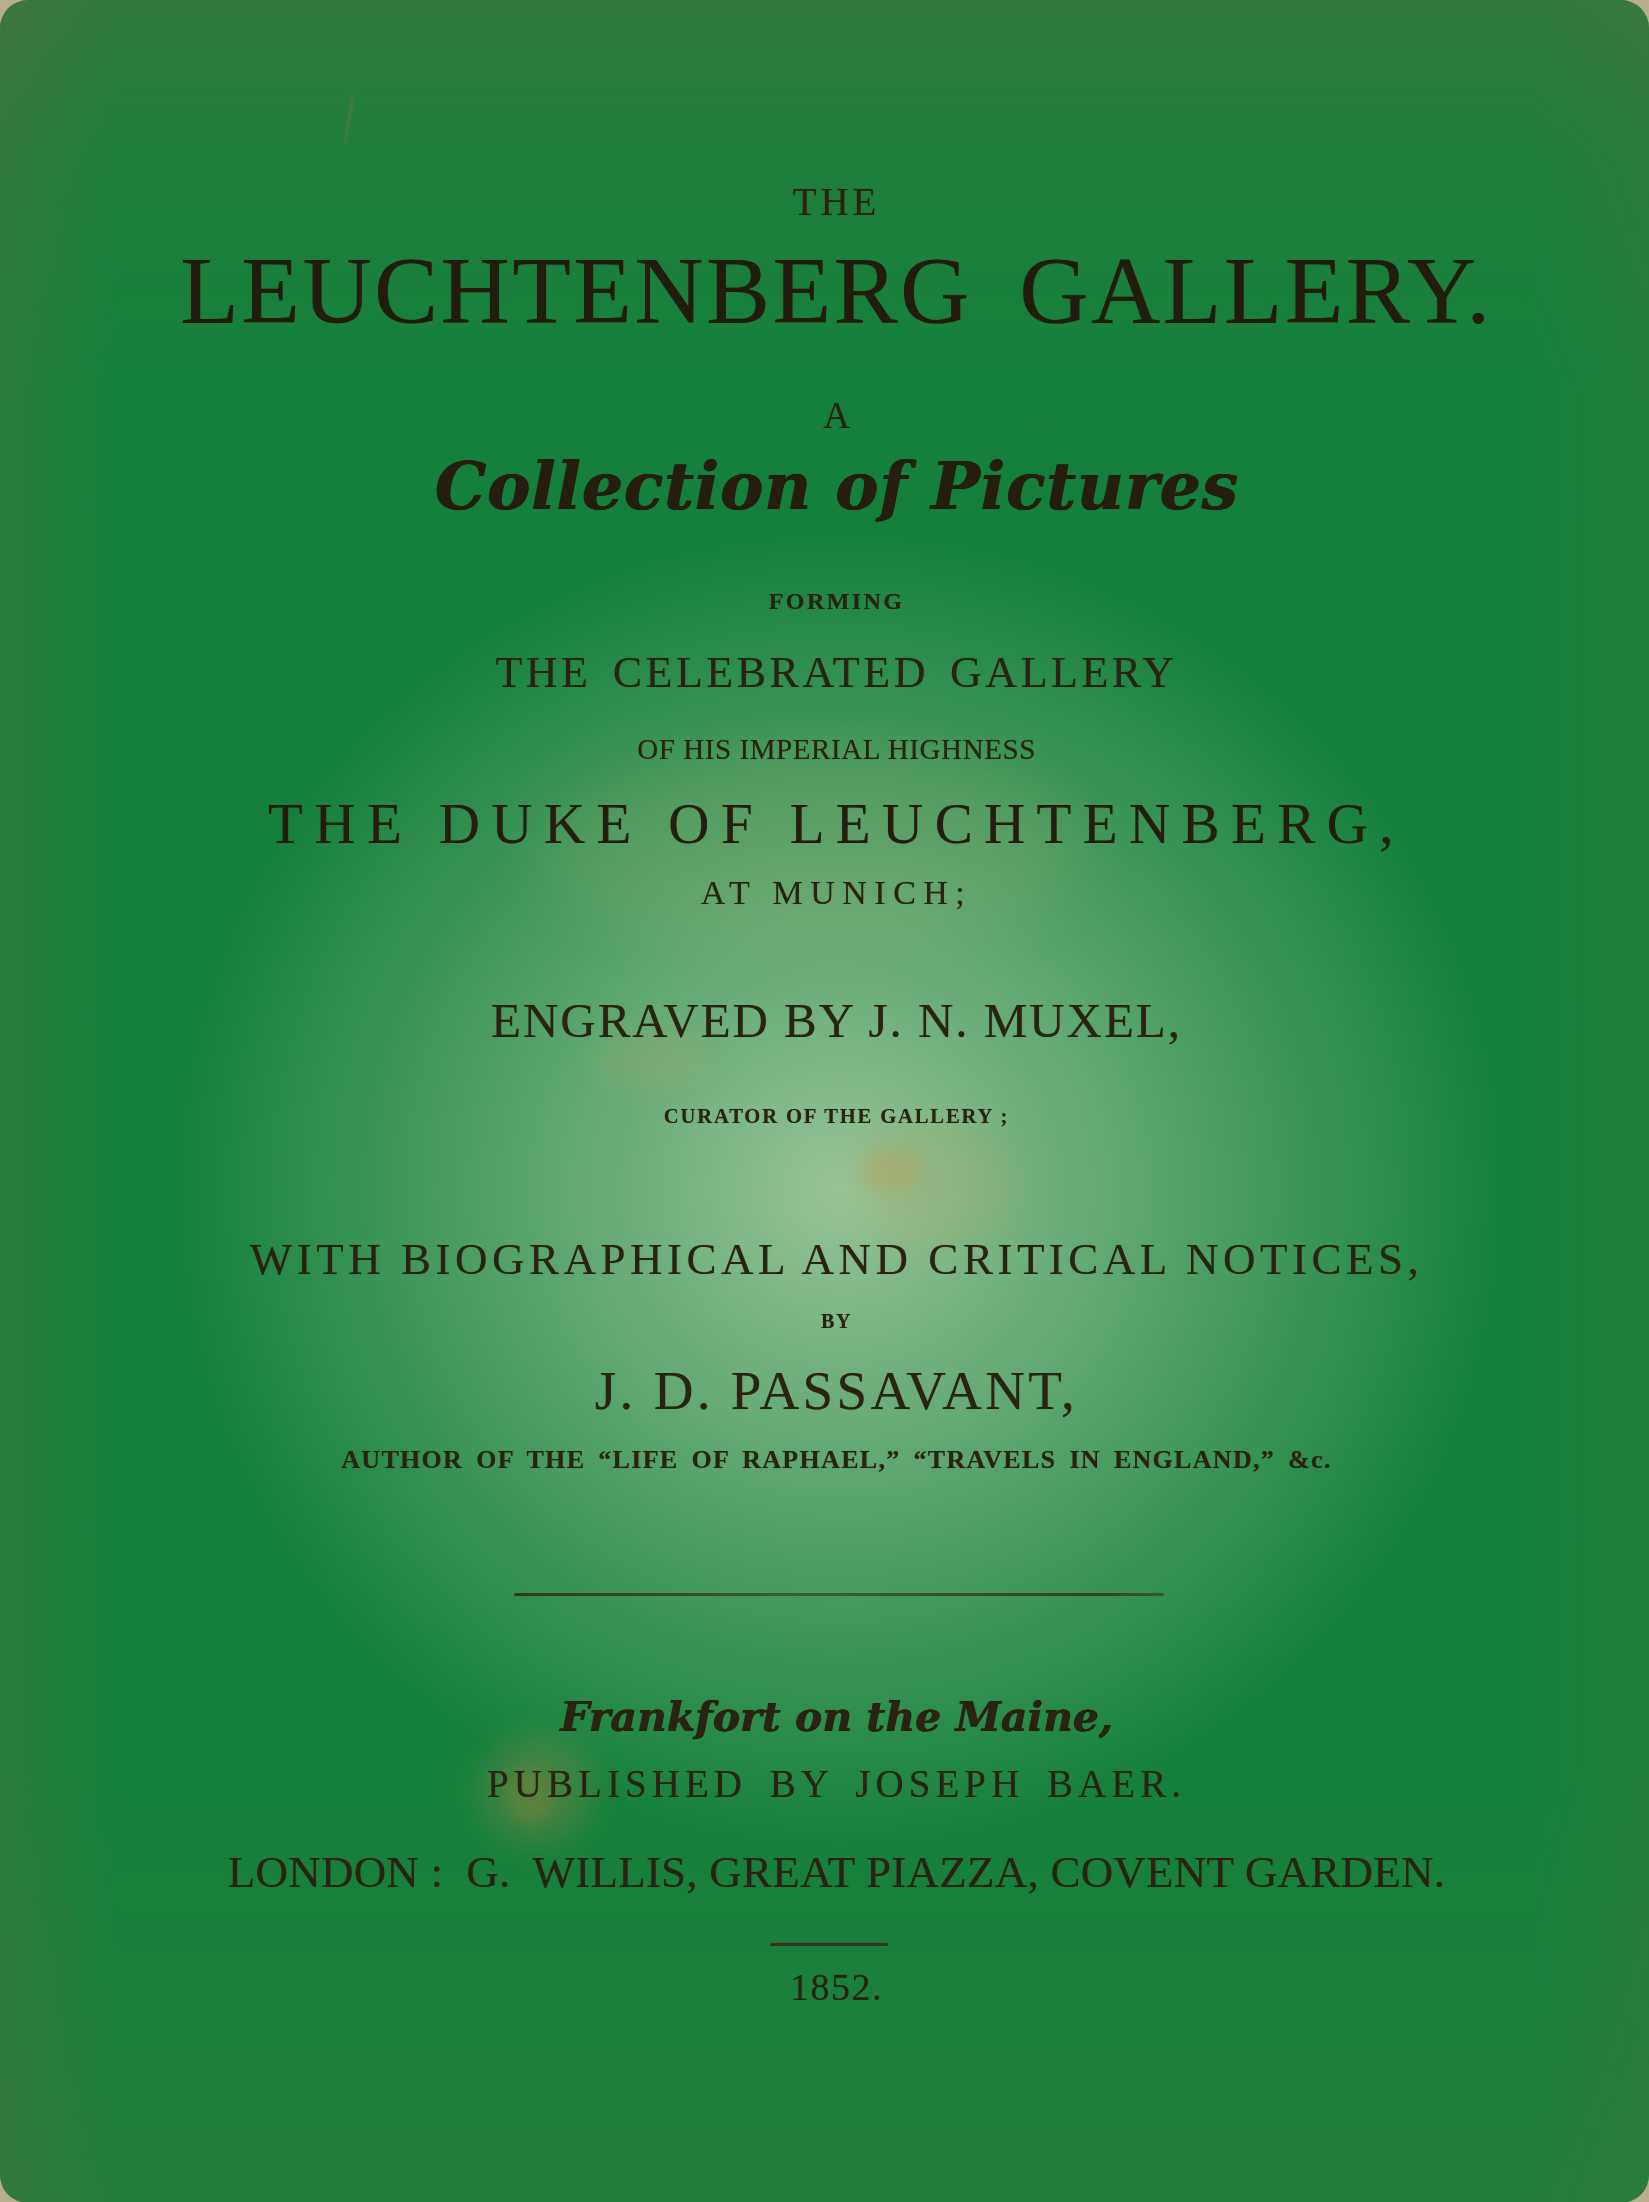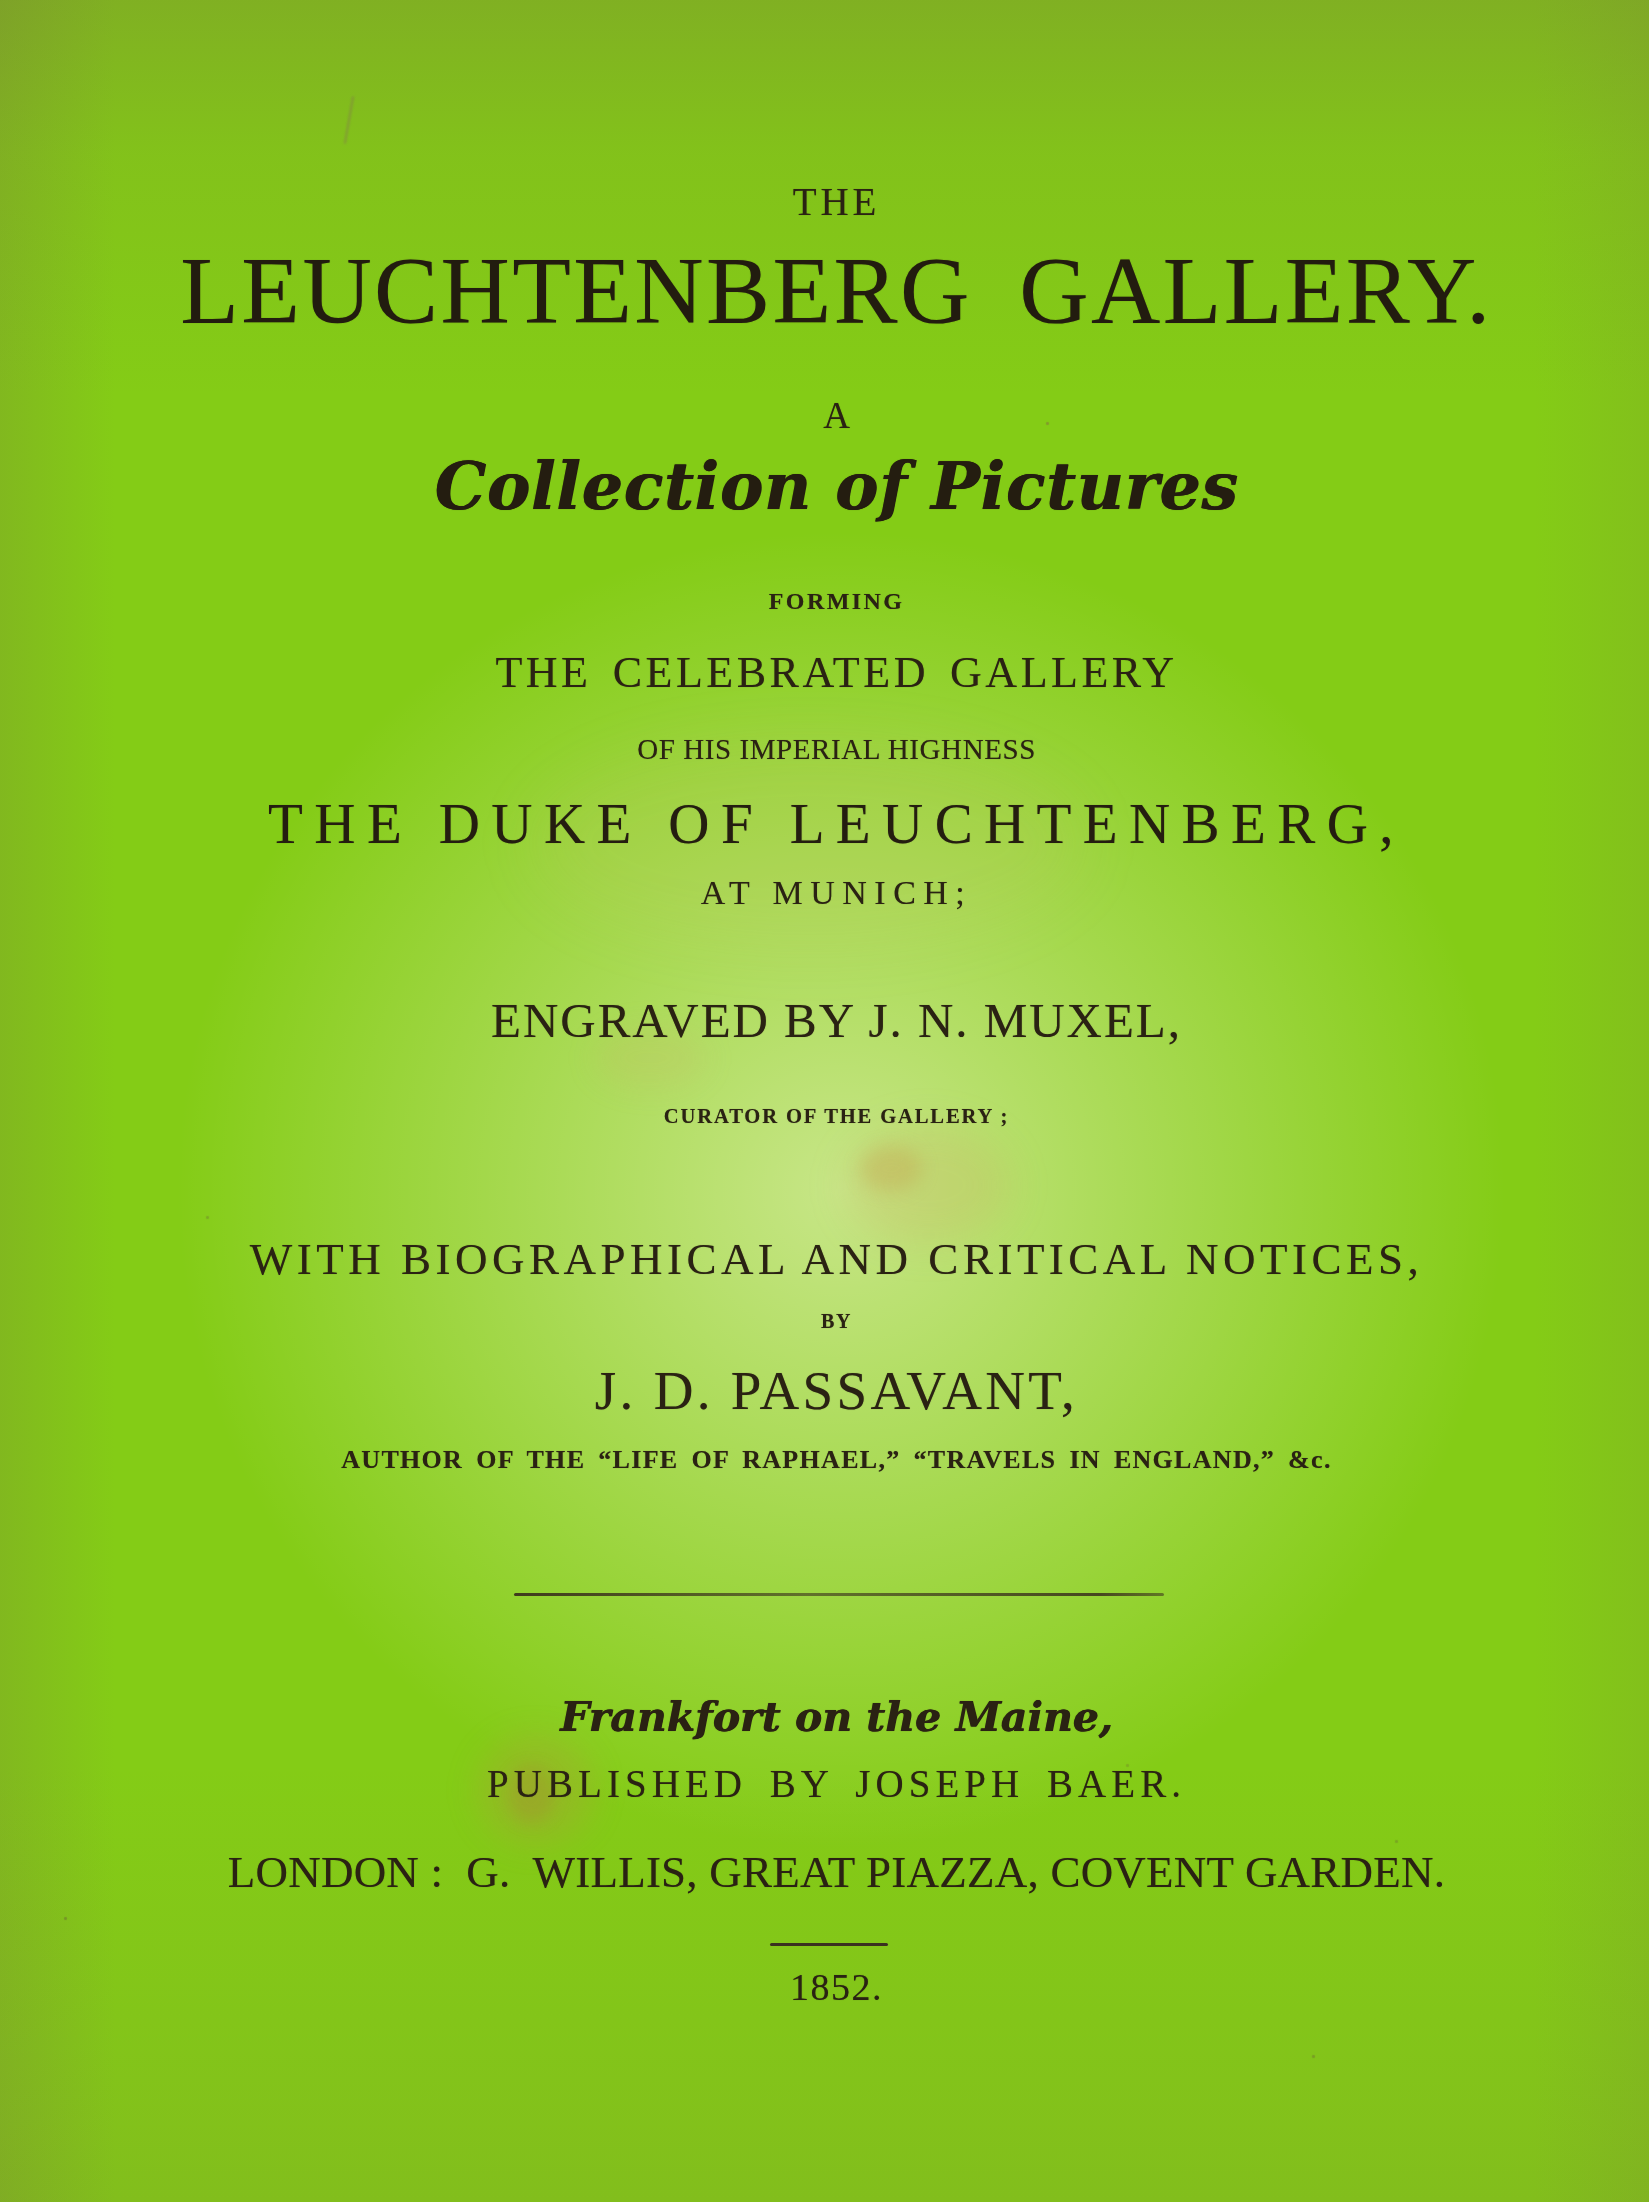--- a/index.html
+++ b/index.html
@@ -1,23 +1,24 @@
 <!DOCTYPE html>
 <html style="font-size:13.8px"><head>
 <meta charset="utf-8">
 <style>
   html,body{margin:0;padding:0;background:#b8ae8c;}
   .page{
     position:relative;
     width:1649px;height:2203px;
     margin:0 auto;
     overflow:hidden;
-    background:#84cc16;
+    background:#15803d;
     font-family:"Liberation Serif", serif;
     color:#2a2213;
+    border-radius:28px;
   }
   
   .page::before{
     content:"";
     position:absolute;inset:0;
     background:
       radial-gradient(ellipse 62% 46% at 51% 54%, rgba(255,251,228,0.55) 0%, rgba(255,251,228,0.0) 65%),
       linear-gradient(to bottom, rgba(118,104,66,0.28) 0%, rgba(118,104,66,0.10) 7%, rgba(118,104,66,0.0) 18%, rgba(118,104,66,0.0) 80%, rgba(118,104,66,0.08) 93%, rgba(118,104,66,0.14) 100%),
       linear-gradient(to right, rgba(118,104,66,0.20) 0%, rgba(118,104,66,0.0) 7%, rgba(118,104,66,0.0) 93%, rgba(118,104,66,0.12) 100%);
     pointer-events:none;

